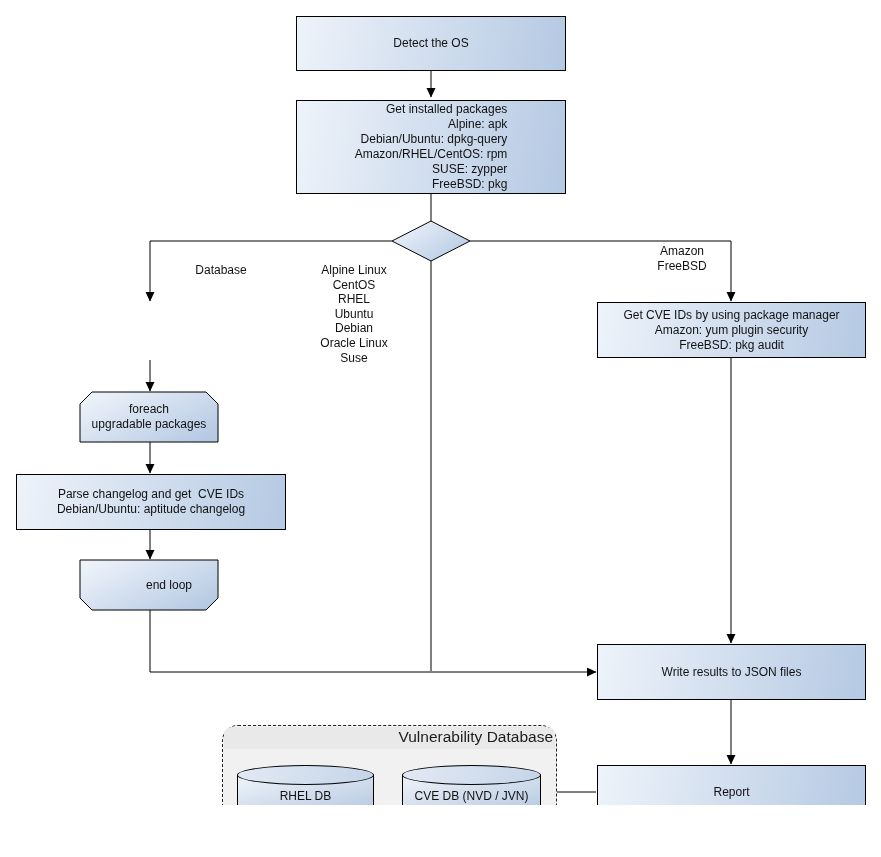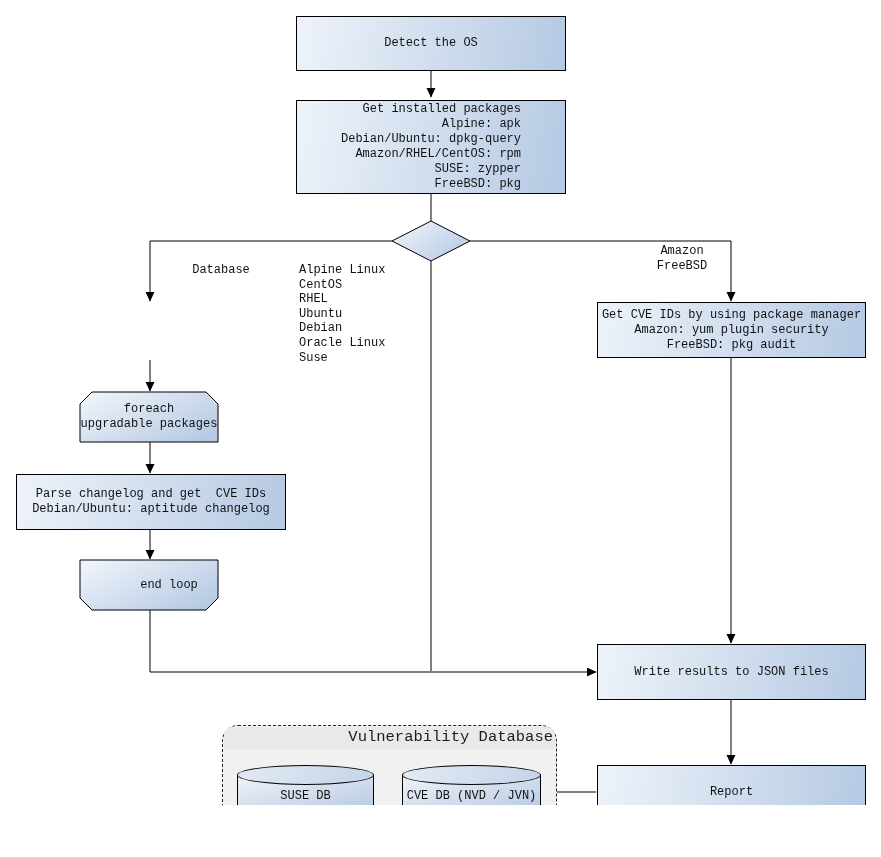--- a/index.html
+++ b/index.html
@@ -1,18 +1,18 @@
 <!DOCTYPE html>
 <html><head>
 <meta charset="utf-8">
 <style>
   html,body { margin:0; padding:0; background:#ffffff; }
   .canvas {
     position:relative; width:881px; height:805px; background:#ffffff; overflow:hidden;
-    font-family:Liberation Mono, monospace; color:#111111;
+    font-family:Liberation Sans, sans-serif; color:#111111;
   }
   svg.wires { position:absolute; left:0; top:0; }
 
   
   .node {
     position:absolute; box-sizing:border-box;
     border:1px solid #000;
     background:linear-gradient(100deg,#eef3fa 0%,#b5c9e3 100%);
     display:flex; flex-direction:column; justify-content:center; align-items:center;
     font-size:12px; line-height:15px; text-align:center;
@@ -33,21 +33,21 @@
   .shape-label {
     position:absolute; display:flex; flex-direction:column; justify-content:center; align-items:center;
     font-size:12px; line-height:15px; text-align:center; pointer-events:none;border-radius:10px;
   }
   #foreach-label  { left:80px; top:392px; width:138px; height:50px; }
   #endloop-label  { left:80px; top:560px; width:138px; height:50px;padding-left:20px; }
 
   
   .flabel { position:absolute; font-size:12px; line-height:15px; color:#111; }
   #raspbian-label { left:170px; top:263px; width:102px; text-align:center; }
-  #os-list-label  { left:299px; top:263px; width:110px; text-align:left; line-height:14.6px; }
+  #os-list-label  { left:299px; top:263px; width:110px; text-align:center; line-height:14.6px; }
   #amazon-label   { left:632px; top:244px; width:100px; text-align:center; }
 
   
   .db-panel {
     position:absolute; left:222px; top:725px; width:335px; height:120px; box-sizing:border-box;
     background:#f1f1f1; border:1.5px dashed #222; border-radius:16px;
   }
   .db-band {
     position:absolute; left:1px; right:1px; top:1px; height:22px;
     background:#e9e9e9; border-radius:8px 8px 0 0;
@@ -172,21 +172,21 @@
   </div>
 
   <div class="db-panel">
     <div class="db-band"></div>
     <div class="db-title">Vulnerability Database</div>
   </div>
 
   <div id="cyl-oval" class="cylinder">
     <div class="cyl-body"></div>
     <div class="cyl-top"></div>
-    <div class="cyl-label">SUSE DB</div>
+    <div class="cyl-label">RHEL DB</div>
   </div>
 
   <div id="cyl-cve" class="cylinder">
     <div class="cyl-body"></div>
     <div class="cyl-top"></div>
     <div class="cyl-label">CVE DB (NVD / JVN)</div>
   </div>
 
 </div>
 

